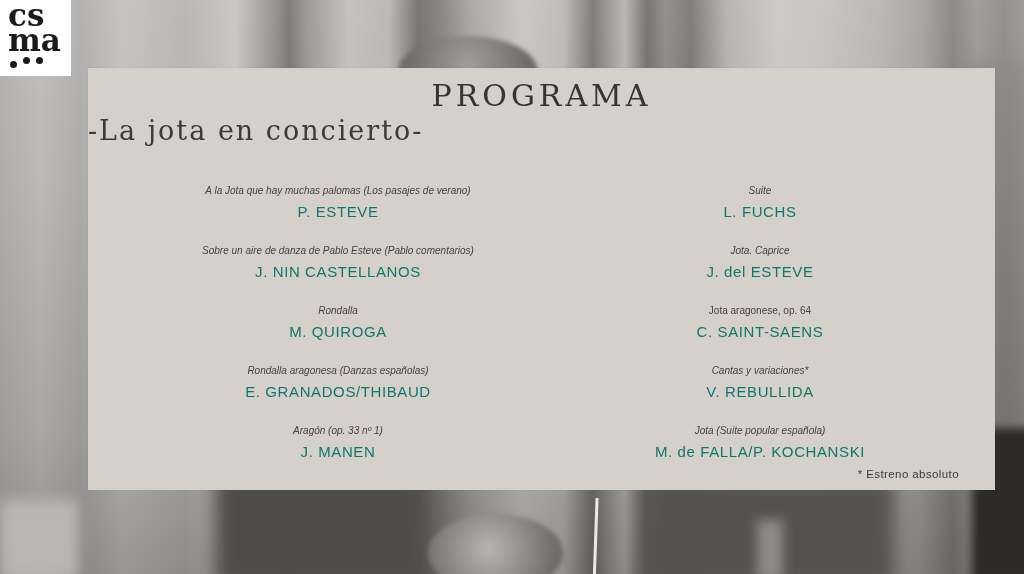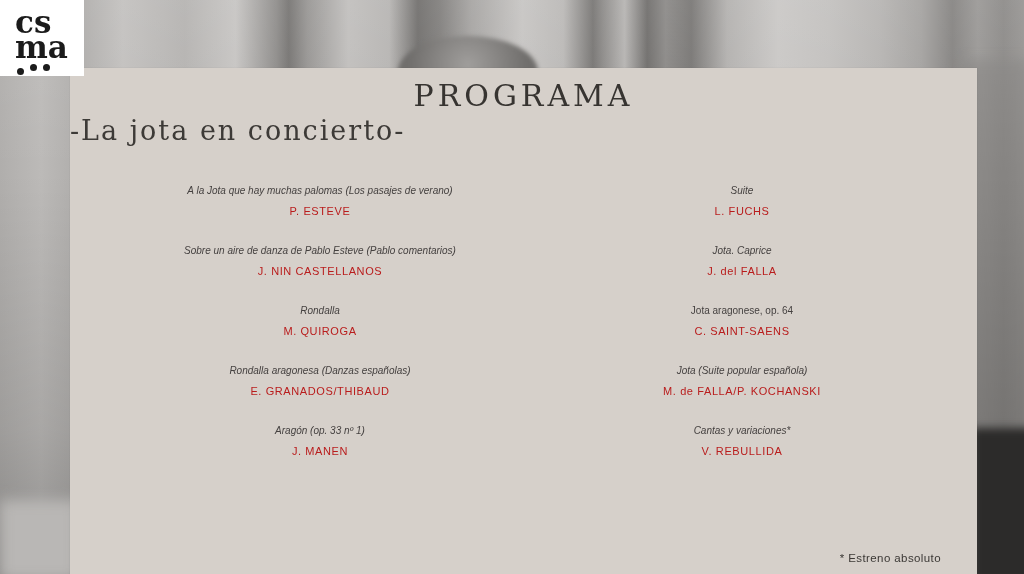--- a/index.html
+++ b/index.html
@@ -31,49 +31,49 @@
   .bow{left:594px;top:498px;width:3px;height:90px;background:#eceae8;transform:rotate(2deg);}
   .fig-right{left:645px;top:478px;width:250px;height:110px;background:#555351;filter:blur(9px);}
   .fig-right-gap{left:757px;top:520px;width:26px;height:60px;background:#8d8b89;filter:blur(6px);}
   .floor-left{left:0;top:500px;width:78px;height:80px;background:#b9b7b5;filter:blur(7px);}
   .right-shade{left:958px;top:60px;width:72px;height:390px;opacity:.55;
                background:linear-gradient(180deg,#8a8886,#6f6d6b);filter:blur(6px);}
   .piano{left:972px;top:428px;width:64px;height:155px;background:#2c2b2a;filter:blur(4px);}
 
   
   .panel{
-    position:absolute;left:70px;top:68px;width:907px;height:506px;
+    position:absolute;left:88px;top:68px;width:907px;height:422px;
     background:#d6d0ca;color:#3b3835;box-shadow:0 0 1px rgba(0,0,0,.15);
   }
   .title{
     margin:0;padding-top:10px;text-align:center;
     font-family:"DejaVu Serif",serif;font-weight:400;
     font-size:30px;line-height:36px;letter-spacing:4px;color:#373431;
   }
   .subtitle{
     text-align:left;font-family:"DejaVu Serif",serif;
     font-size:27px;line-height:34px;letter-spacing:2px;color:#3d3a37;
   }
   .col{position:absolute;top:112px;text-align:center;}
   .col-left{left:18px;width:464px;}
   .col-right{left:482px;width:380px;}
   .item{margin-bottom:18px;}
   .item .work{font-style:italic;font-size:10px;line-height:21px;color:#454140;}
   .item .work.roman{font-style:normal;}
-  .item .composer{font-size:11px;line-height:21px;letter-spacing:.6px;color:#b91c1c;}
+  .item .composer{font-size:15px;line-height:21px;letter-spacing:.6px;color:#0f766e;}
   .footnote{
     position:absolute;right:36px;bottom:10px;
     font-size:11.5px;letter-spacing:.4px;color:#3b3835;margin-left:12px;
   }
 
   
   .logo{
-    position:absolute;left:0;top:0;width:84px;height:76px;background:#ffffff;
+    position:absolute;left:0;top:0;width:71px;height:76px;background:#ffffff;
     font-family:"DejaVu Serif",serif;font-weight:700;color:#1b1b1b;
-    padding:8px;box-sizing:border-box;
+    padding:1px;box-sizing:border-box;
   }
   .logo .ln{font-size:31px;line-height:25px;letter-spacing:0;padding-left:7px;}
   .logo .ln:first-child{padding-top:2px;}
   .dots{display:flex;gap:6px;padding-left:9px;margin-top:4px;align-items:flex-start;}
   .dot{width:7px;height:7px;border-radius:50%;background:#1b1b1b;}
   .dot.low{margin-top:4px;}
 </style>
 </head>
 <body>
 
@@ -119,33 +119,33 @@
       </div>
     </div>
 
     <div class="col col-right">
       <div class="item">
         <div class="work">Suite</div>
         <div class="composer">L. FUCHS</div>
       </div>
       <div class="item">
         <div class="work">Jota. Caprice</div>
-        <div class="composer">J. del FALLA</div>
+        <div class="composer">J. del ESTEVE</div>
       </div>
       <div class="item">
         <div class="work roman">Jota aragonese, op. 64</div>
         <div class="composer">C. SAINT-SAENS</div>
       </div>
       <div class="item">
+        <div class="work">Cantas y variaciones*</div>
+        <div class="composer">V. REBULLIDA</div>
+      </div>
+      <div class="item">
         <div class="work">Jota (Suite popular española)</div>
         <div class="composer">M. de FALLA/P. KOCHANSKI</div>
-      </div>
-      <div class="item">
-        <div class="work">Cantas y variaciones*</div>
-        <div class="composer">V. REBULLIDA</div>
       </div>
     </div>
 
     <div class="footnote">* Estreno absoluto</div>
   </div>
 
   <div class="logo">
     <div class="ln">cs</div>
     <div class="ln">ma</div>
     <div class="dots">

